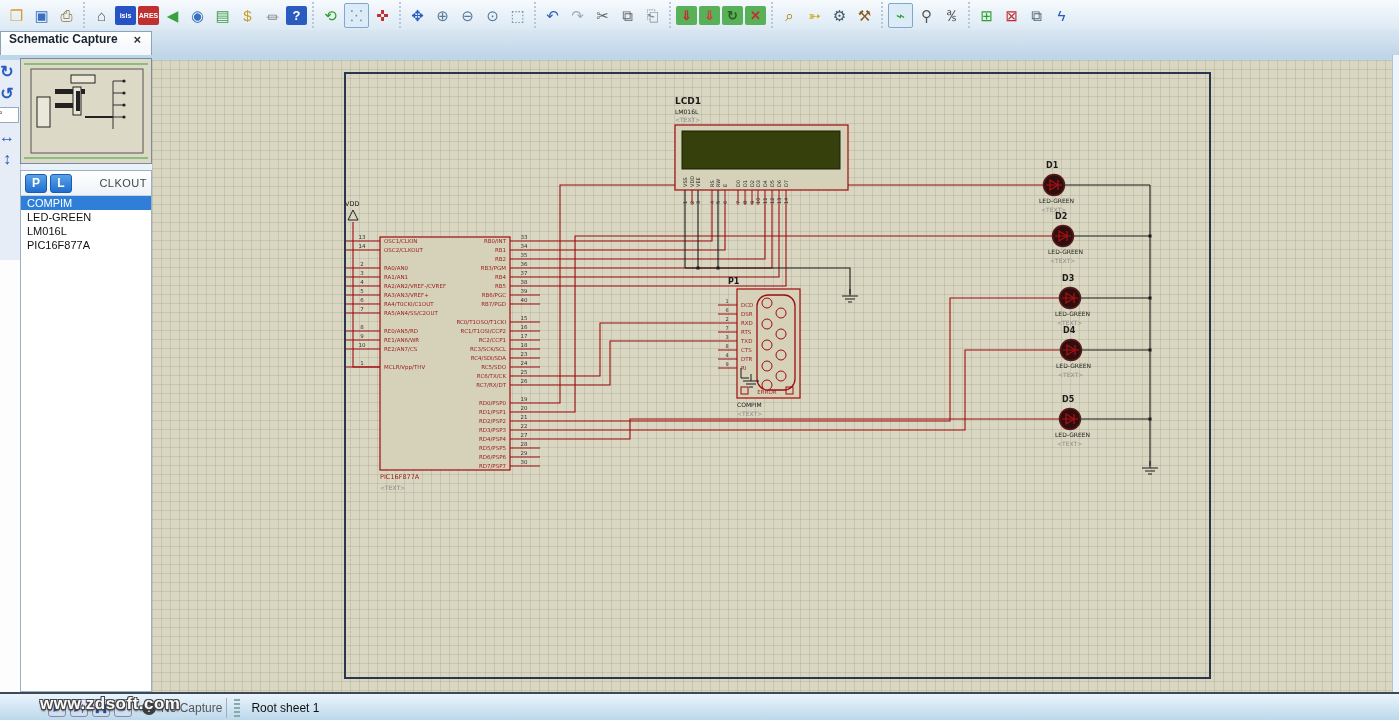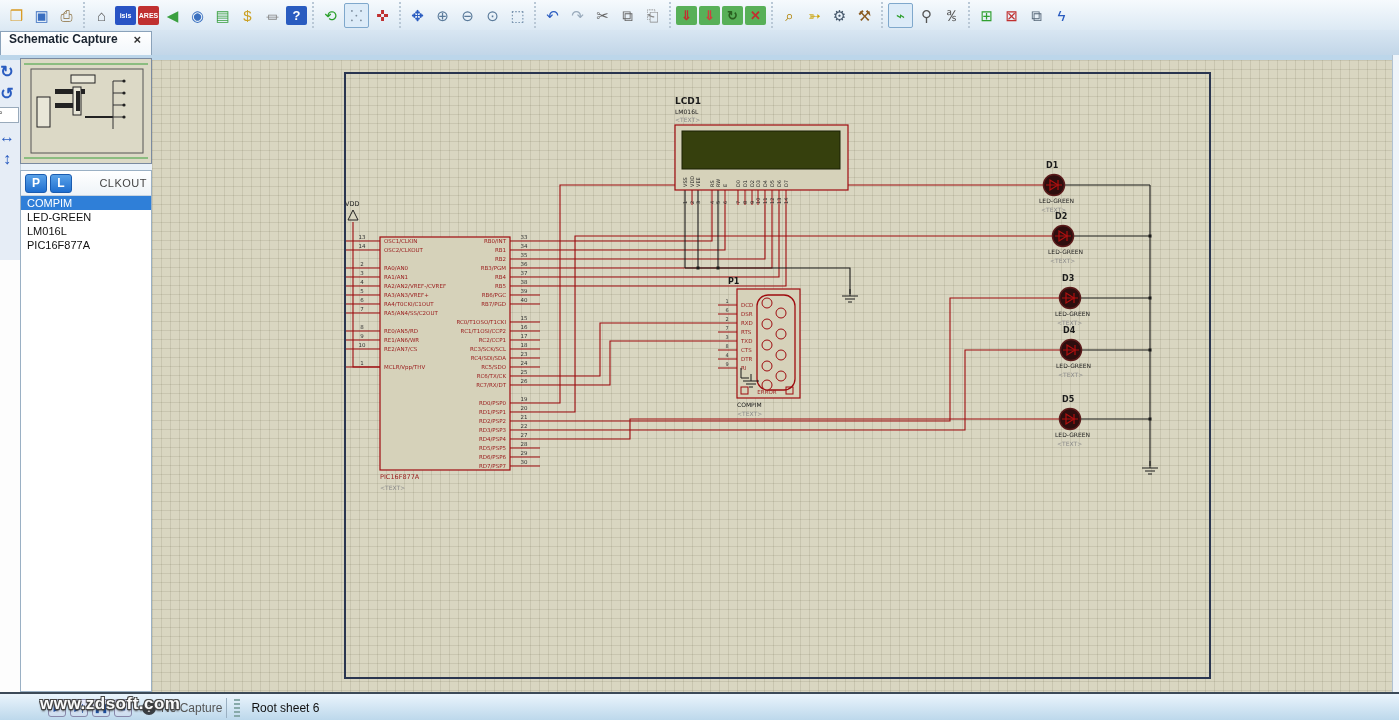--- a/index.html
+++ b/index.html
@@ -474,17 +474,17 @@
     <div id="sim-controls">
         <div class="sim-btn">▶</div>
         <div class="sim-btn">▶|</div>
         <div class="sim-btn">❚❚</div>
         <div class="sim-btn">■</div>
       </div>
     <div id="info-ic">i</div>
     <span class="sb-msg">No Capture</span>
     <div class="sb-sep"></div>
     <div class="sb-grip"></div>
-    <span class="sb-sheet">Root sheet 6</span>
+    <span class="sb-sheet">Root sheet 1</span>
   </div>
   <div id="watermark">www.zdsoft.com</div>
 
 </div>
 
 </body></html>

